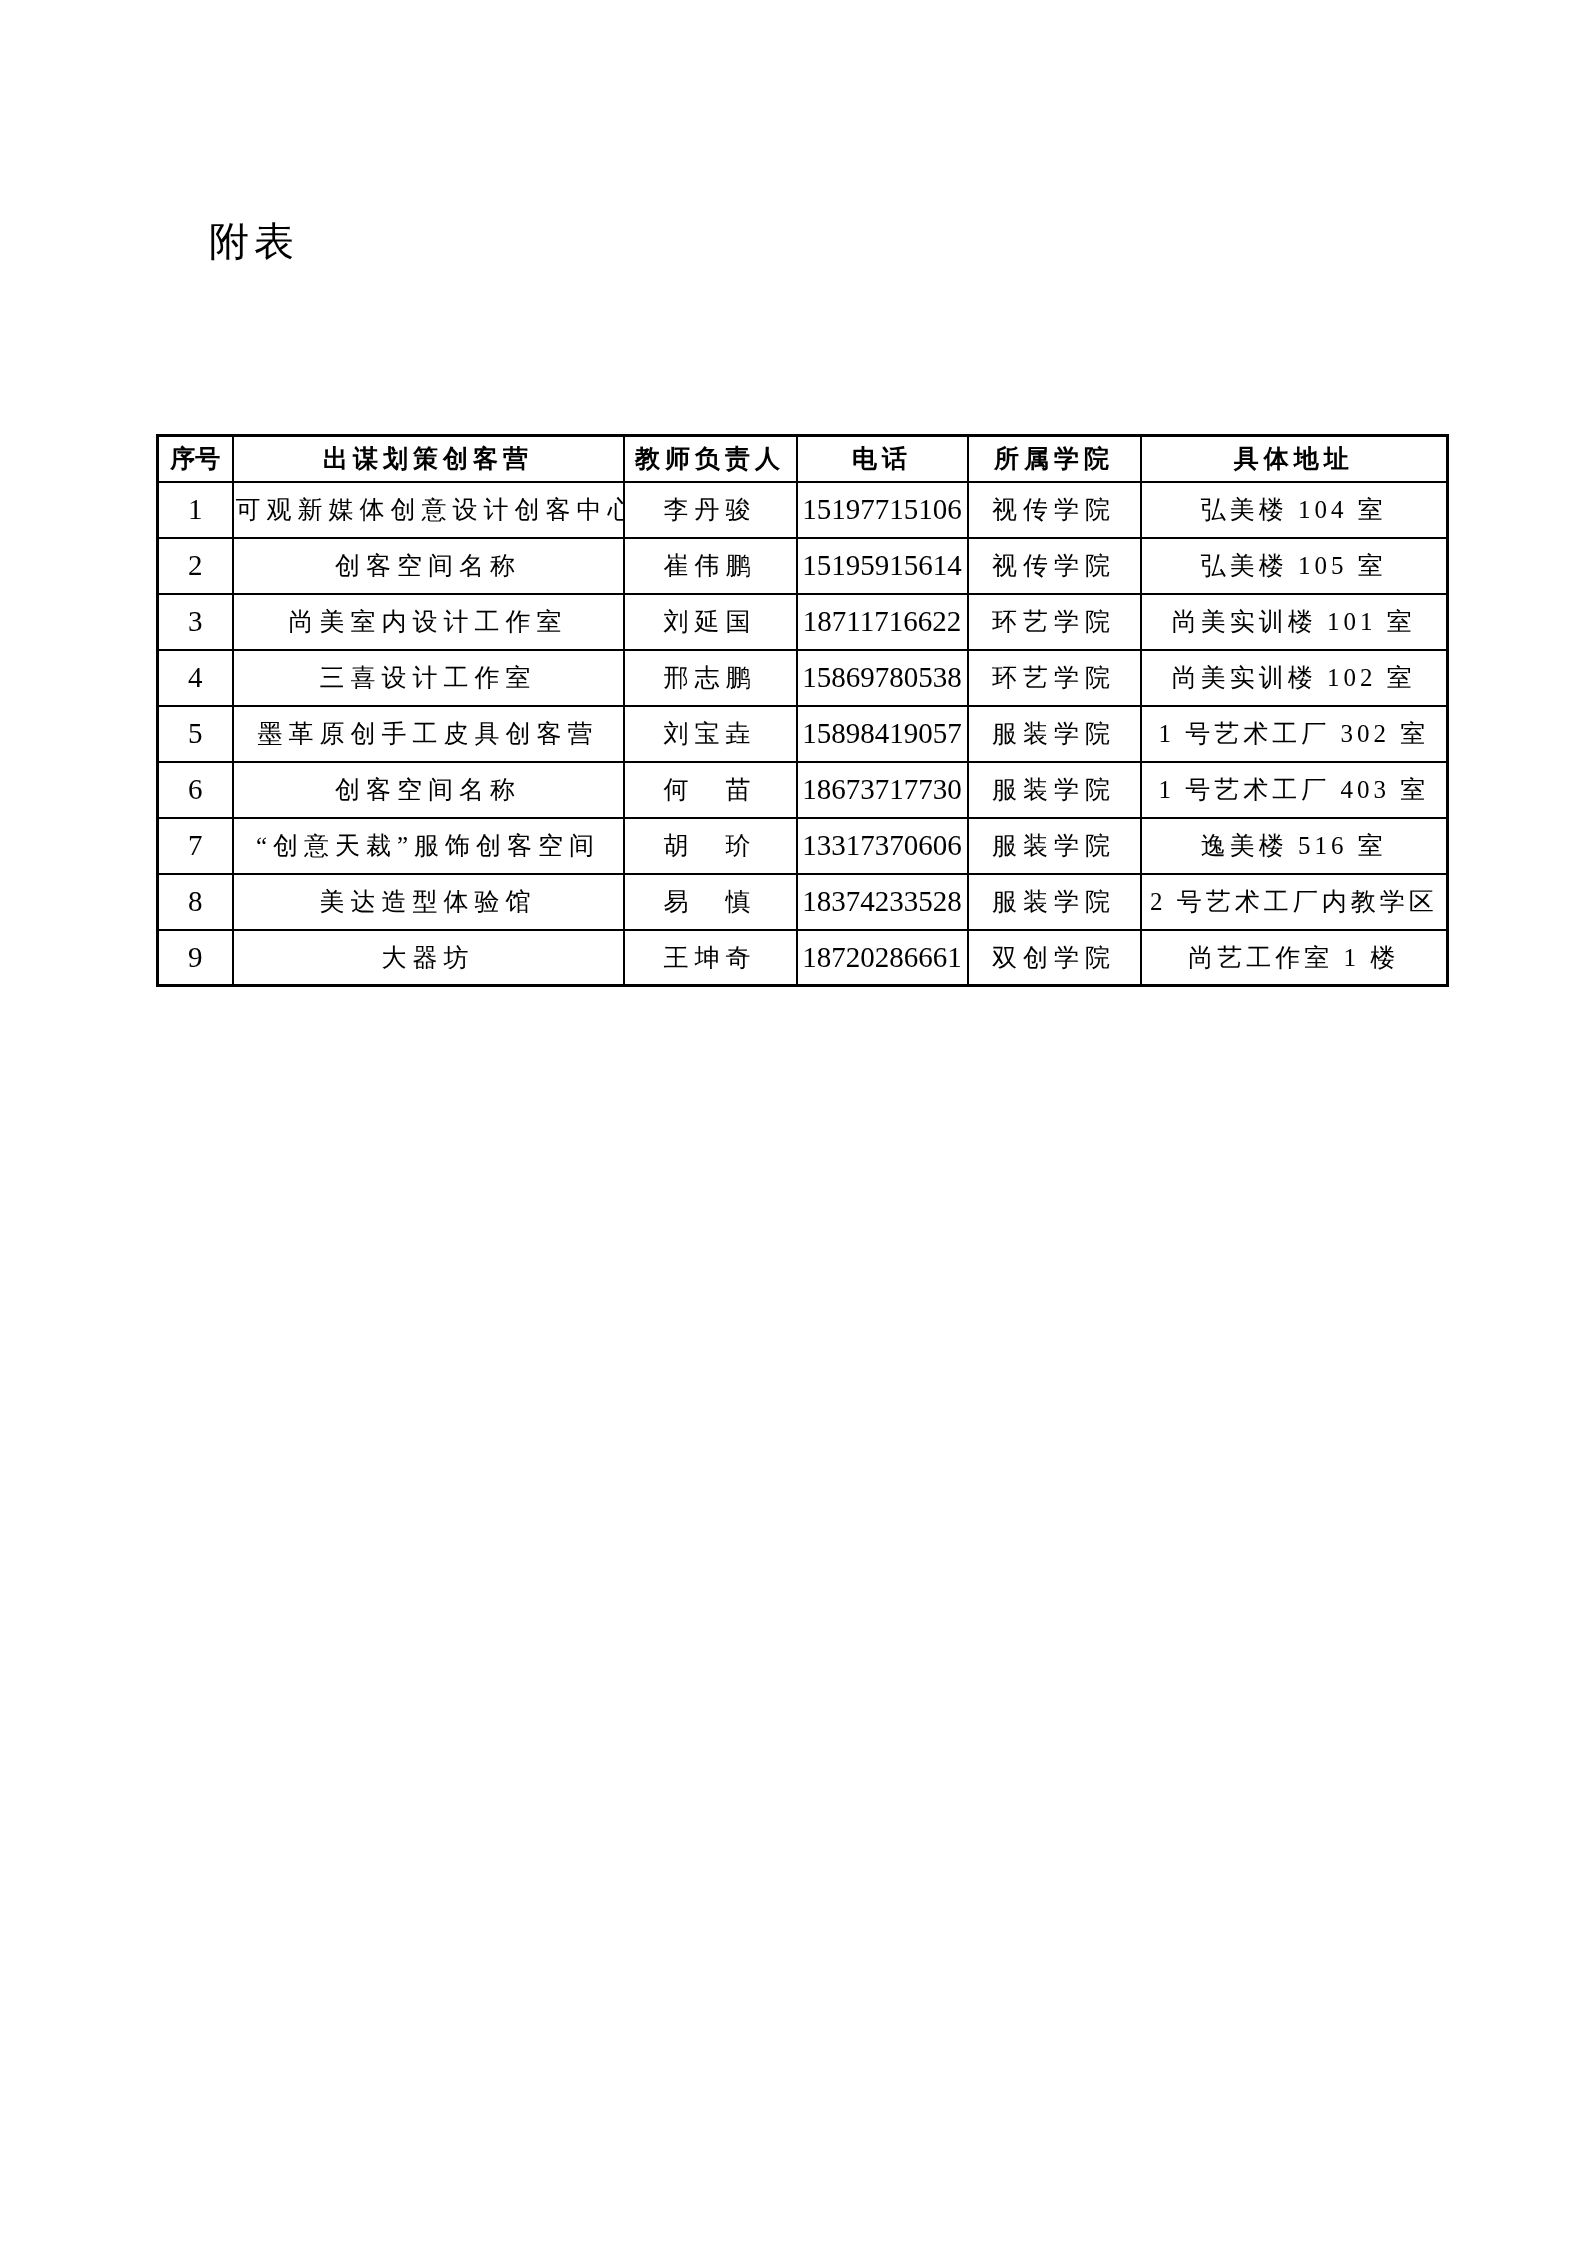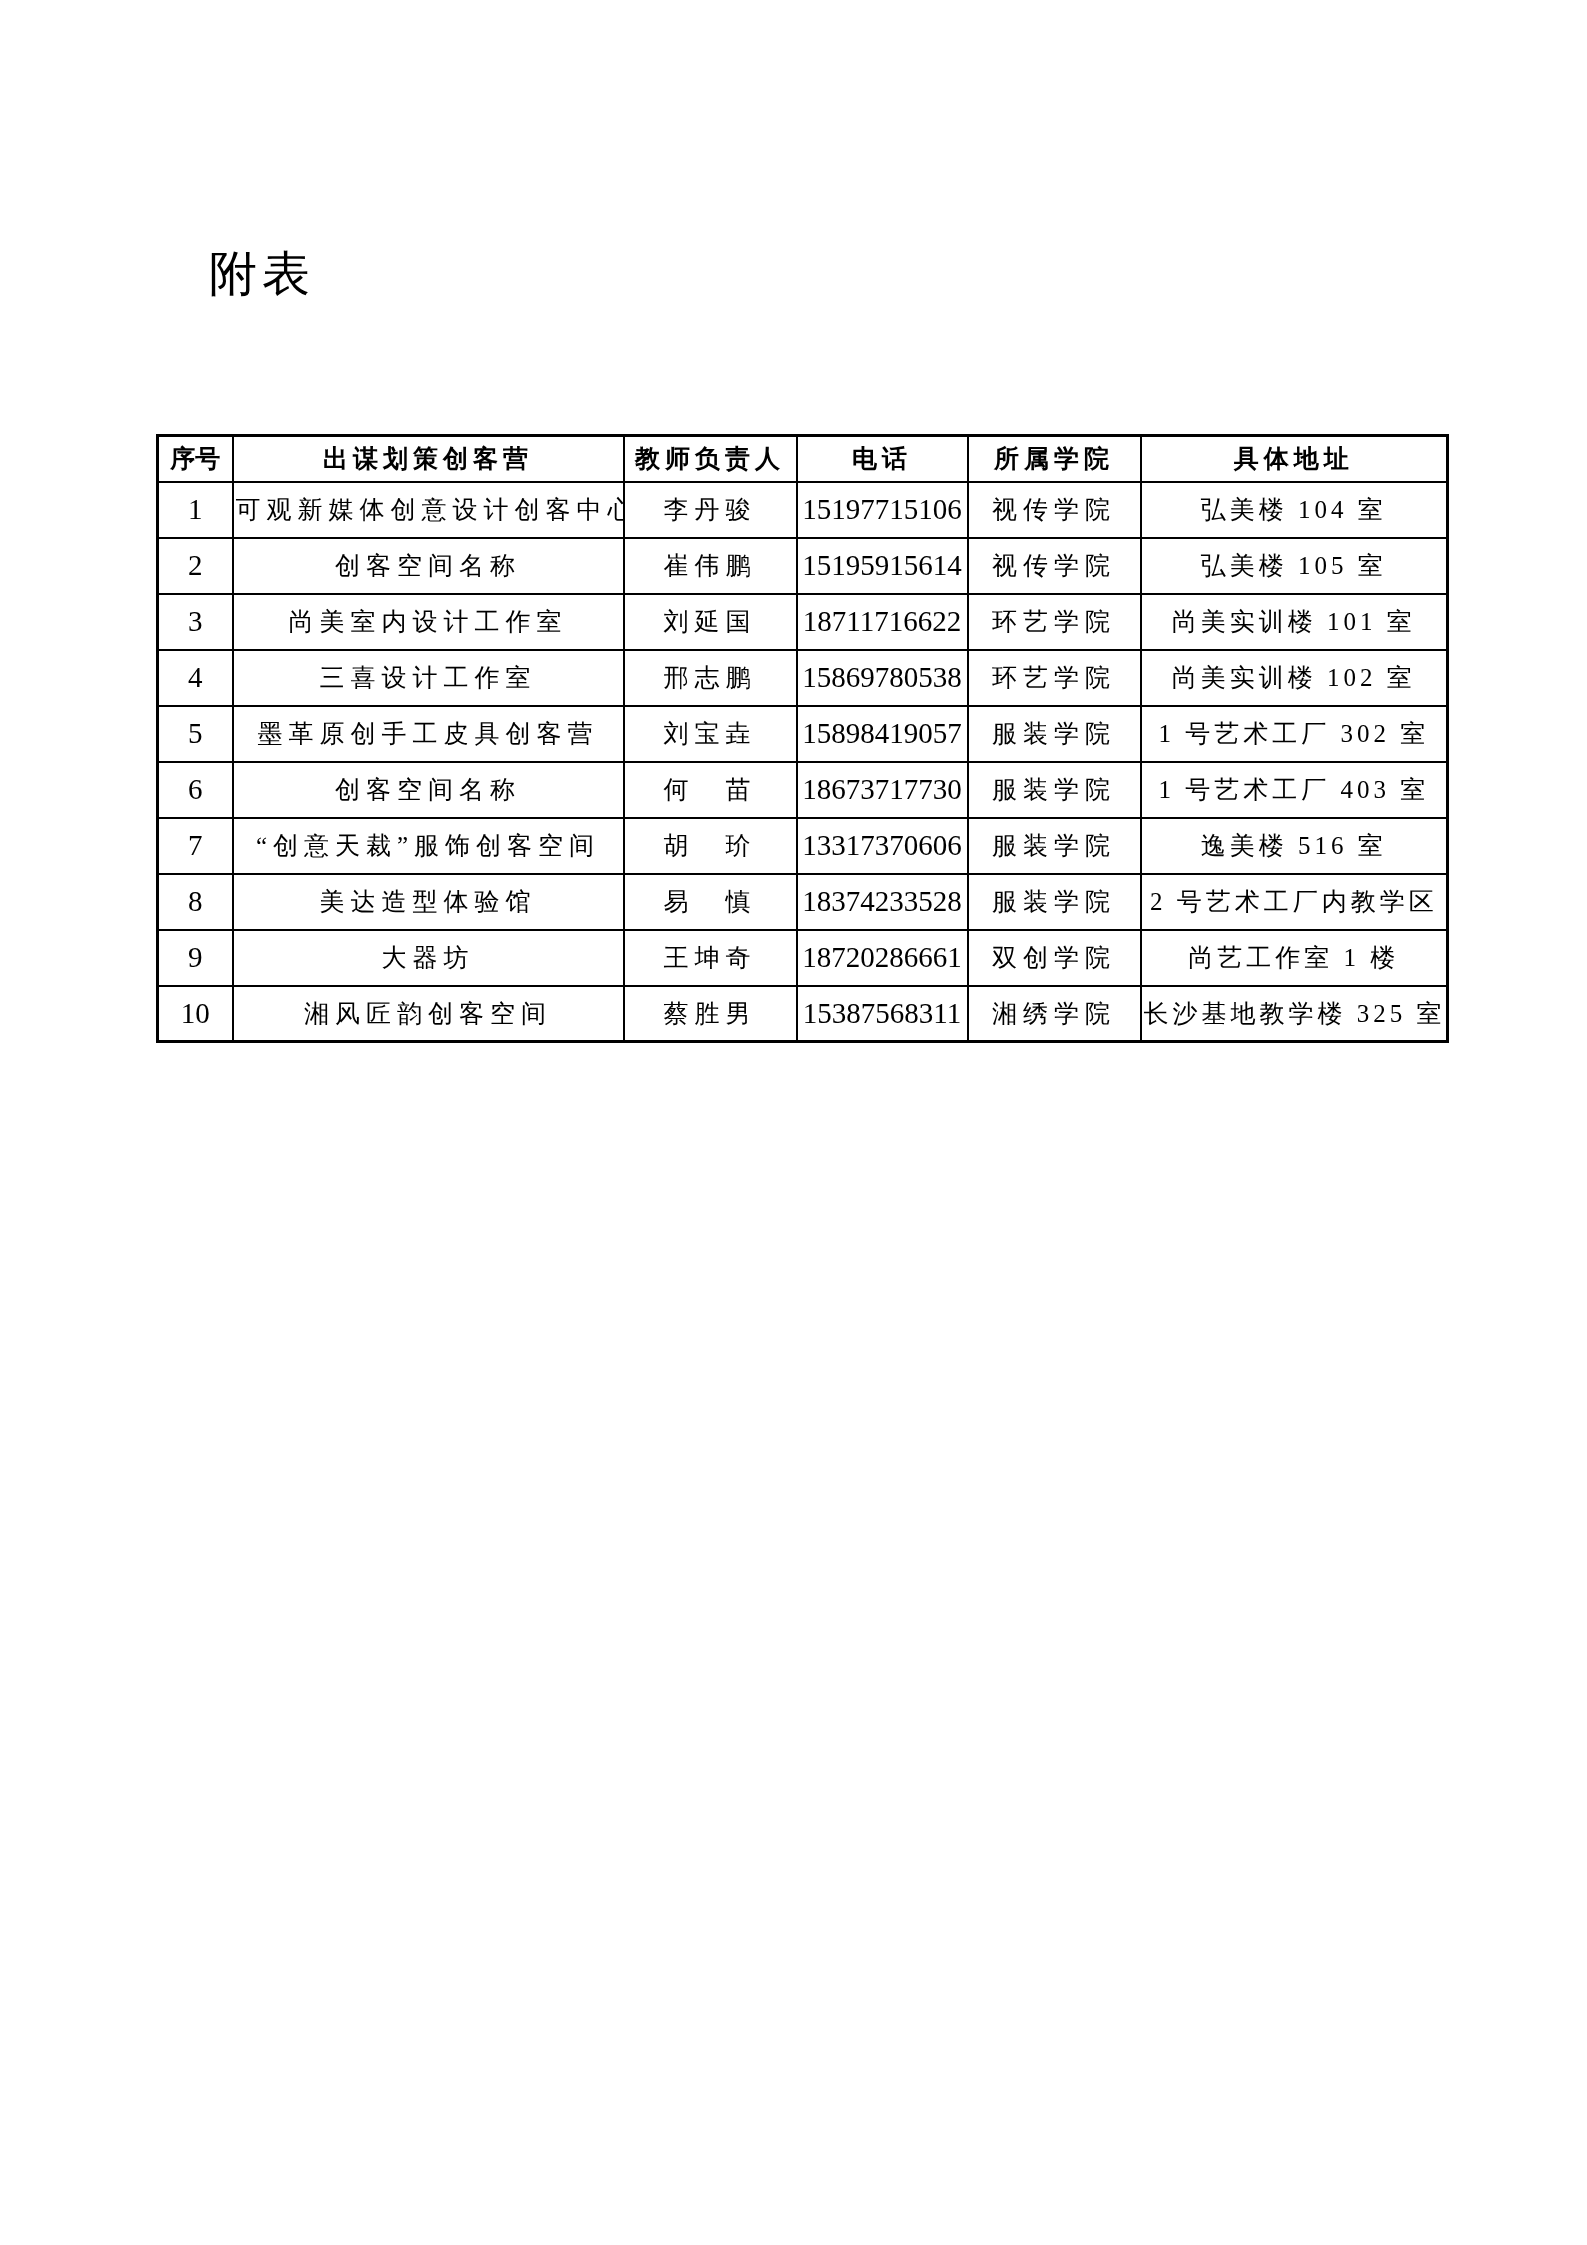--- a/index.html
+++ b/index.html
@@ -15,24 +15,23 @@
     position: relative;
     width: 1587px;
     height: 2245px;
     background: #ffffff;
     overflow: hidden;
   }
   .appendix-label {
     position: absolute;
     left: 209px;
     top: 214px;
-    font-size: 48px;
+    font-size: 40px;
     letter-spacing: 5px;
     font-family: Liberation Serif, serif;
-    margin-top: 28px;
   }
   .doc-title {
     position: absolute;
     left: 0;
     top: 334px;
     width: 1587px;
     text-align: center;
     font-size: 42px;
     font-weight: bold;
     letter-spacing: 1px;
@@ -169,24 +168,16 @@
         <td class="cell-mixed">2 号艺术工厂内教学区</td>
       </tr>
       <tr>
         <td class="cell-num">9</td>
         <td class="cell-cn">大器坊</td>
         <td class="cell-cn">王坤奇</td>
         <td class="cell-num">18720286661</td>
         <td class="cell-cn">双创学院</td>
         <td class="cell-mixed">尚艺工作室 1 楼</td>
       </tr>
-      <tr>
-        <td class="cell-num">10</td>
-        <td class="cell-cn">湘风匠韵创客空间</td>
-        <td class="cell-cn">蔡胜男</td>
-        <td class="cell-num">15387568311</td>
-        <td class="cell-cn">湘绣学院</td>
-        <td class="cell-mixed">长沙基地教学楼 325 室</td>
-      </tr>
     </tbody>
   </table>
 
 </div>
 
 </body></html>

